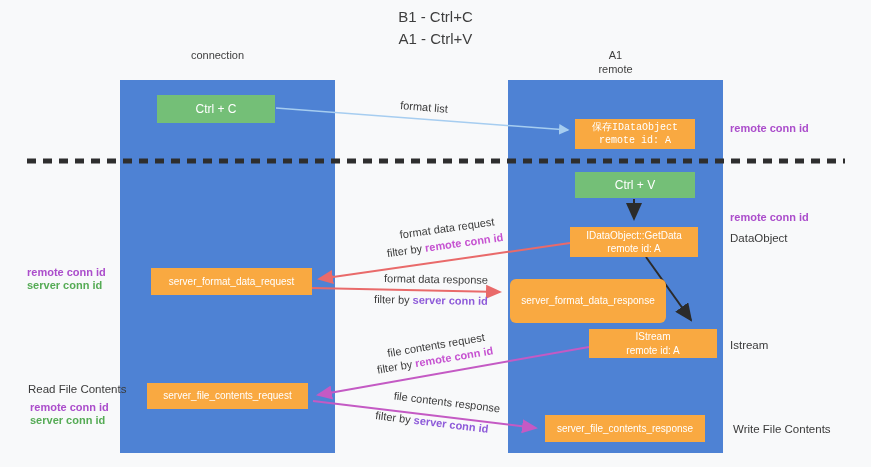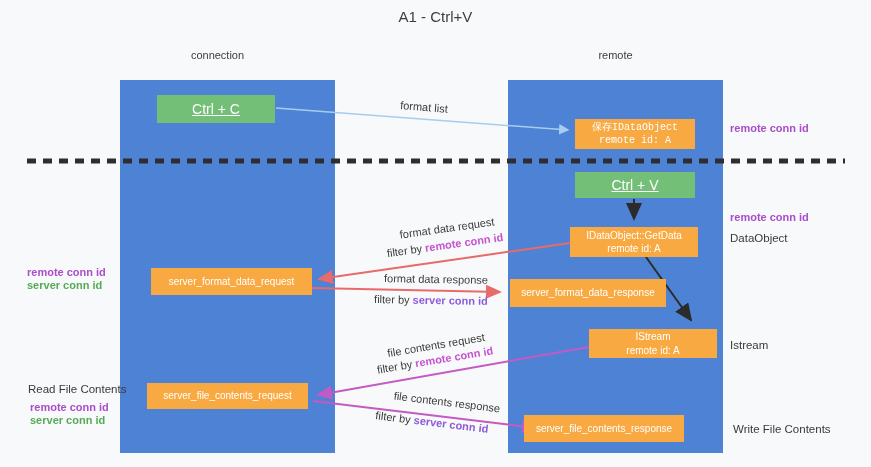--- a/index.html
+++ b/index.html
@@ -24,21 +24,21 @@
     background:var(--column-blue,#4e82d4); z-index:1;
   }
   .col.left  { left:120px; }
   .col.right { left:508px; }
   svg.overlay { position:absolute; left:0; top:0; z-index:3; pointer-events:none; }
   .node {
     position:absolute; display:flex; flex-direction:column; justify-content:center;
     align-items:center; color:#fff; text-align:center; z-index:4; line-height:1.35;
   }
   .node.orange { background:var(--box-orange,#f9a941); font-size:10px; }
-  .node.green  { background:var(--box-green,#74bf77); font-size:14px;text-decoration:underline; }
+  .node.green  { background:var(--box-green,#74bf77); font-size:12px; }
   .lbl { position:absolute; font-size:11px; color:#3a3a3a; z-index:4; white-space:nowrap; }
   .lbl.bigger { font-size:11.5px; }
   .purple  { color:var(--remote-conn-purple,#ab4dcb); font-weight:bold; }
   .greentxt{ color:var(--server-conn-green,#55ab55); font-weight:bold; }
   .legend { position:absolute; font-size:11px; line-height:1.18; z-index:4; white-space:nowrap; }
   .ann {
     position:absolute; width:200px; font-size:11px; color:#3c3c3c; text-align:center;
     z-index:4; white-space:nowrap;
   }
   .hl-remote { color:var(--inline-remote-magenta,#c653d1); font-weight:bold; }
@@ -55,27 +55,29 @@
   .dashline    { stroke:#2e2e2e; }
   .ah-blue  { fill:var(--arrow-lightblue,#a6cdf0); }
   .ah-black { fill:#2b2b2b; }
   .ah-red   { fill:var(--arrow-red,#e96a6a); }
   .ah-mag   { fill:var(--arrow-magenta,#c45ac4); }
 </style>
 </head>
 <body>
 
 <div class="title">
+  <div>B1 - Ctrl+C</div>
   <div>A1 - Ctrl+V</div>
 </div>
 
 <div class="colhead left">
   <div>connection</div>
 </div>
 <div class="colhead right">
+  <div>A1</div>
   <div>remote</div>
 </div>
 
 <div class="col left"></div>
 <div class="col right"></div>
 
 <svg class="overlay" width="871" height="467" viewBox="0 0 871 467">
   <defs>
     <marker id="mk-blue" markerWidth="7" markerHeight="7" refX="6" refY="3.5" orient="auto">
       <path class="ah-blue" d="M0,0 L7,3.5 L0,7 Z"></path>
@@ -115,34 +117,34 @@
 
 <div class="node orange" style="left:570px; top:227px; width:128px; height:30px;">
   <div>IDataObject::GetData</div>
   <div>remote id: A</div>
 </div>
 
 <div class="node orange" style="left:151px; top:268px; width:161px; height:27px;">
   <div>server_format_data_request</div>
 </div>
 
-<div class="node orange" style="left:510px; top:279px; width:156px; height:28px;">
+<div class="node orange" style="left:510px; top:279px; width:156px; height:44px;border-radius:6px;">
   <div>server_format_data_response</div>
 </div>
 
 <div class="node orange" style="left:589px; top:329px; width:128px; height:29px;">
   <div>IStream</div>
   <div>remote id: A</div>
 </div>
 
 <div class="node orange" style="left:147px; top:383px; width:161px; height:26px;">
   <div>server_file_contents_request</div>
 </div>
 
-<div class="node orange" style="left:524px; top:415px; width:160px; height:27px;">
+<div class="node orange" style="left:545px; top:415px; width:160px; height:27px;">
   <div>server_file_contents_response</div>
 </div>
 
 <div class="lbl purple" style="left:730px; top:122px;">remote conn id</div>
 <div class="lbl purple" style="left:730px; top:211px;">remote conn id</div>
 <div class="lbl bigger" style="left:730px; top:232px;">DataObject</div>
 <div class="lbl bigger" style="left:730px; top:339px;">Istream</div>
 <div class="lbl bigger" style="left:733px; top:423px;">Write File Contents</div>
 
 <div class="legend" style="left:27px; top:266px;">

